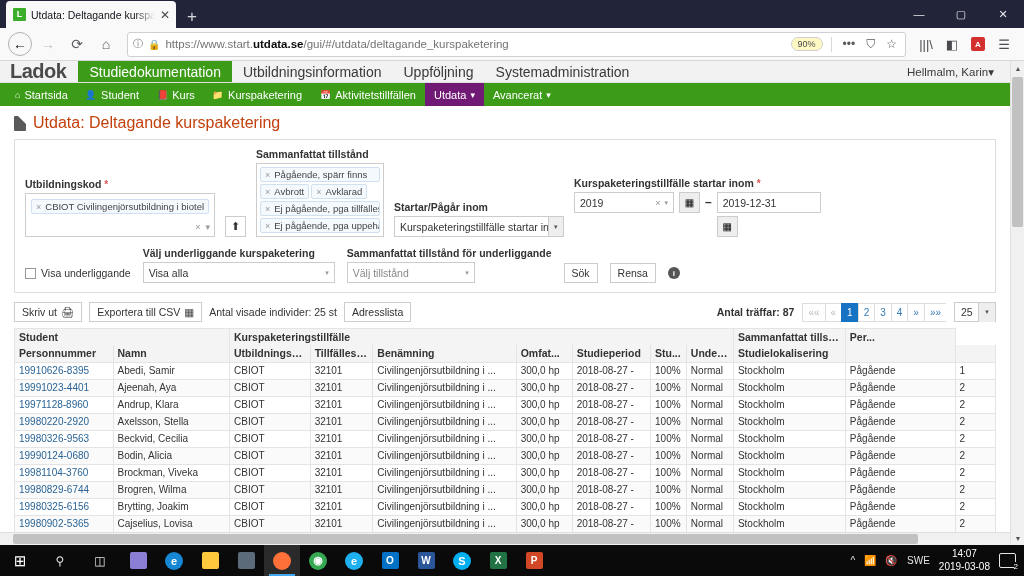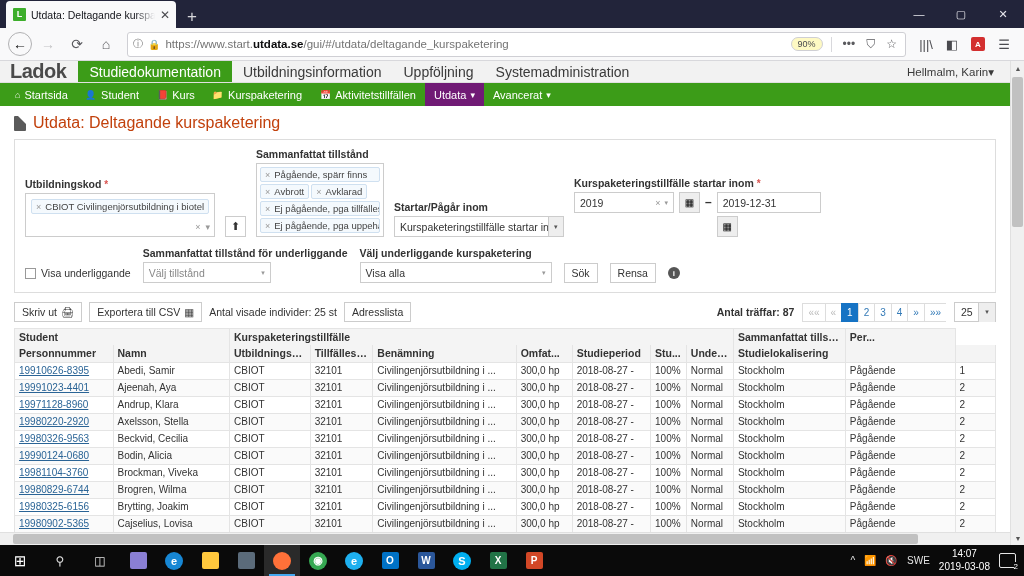--- a/index.html
+++ b/index.html
@@ -206,21 +206,21 @@
   
   table { border-collapse: collapse; width: 100%; table-layout: fixed; }
   th, td {
     font-size: 10px; color: #333; text-align: left; padding: 2px 4px; border: 1px solid #e4e4e4;
     white-space: nowrap; overflow: hidden; text-overflow: ellipsis;
   }
   thead tr.grp th { background: #f4f4f4; font-weight: bold; font-size: 10.5px; height: 16px; border-bottom: none;}
   thead tr.cols th { background: #f4f4f4; font-weight: bold; font-size: 10.5px; height: 17px; border-top: none; }
   tbody td { height: 17px; background: #fff; }
   tbody tr:nth-child(even) td { background: #fafafa; }
-  .pnr { color: #2a6496; text-decoration: underline; cursor: pointer; }
+  .pnr { color: #2a6496; cursor: pointer; }
 
   
   .vscroll {
     position: absolute; right: 0; top: 0; bottom: 0; width: 14px; background: #f0f0f0;
     border-left: 1px solid #e0e0e0;
   }
   .vthumb { position: absolute; top: 16px; left: 1px; width: 11px; height: 150px; background: #c1c1c1; border-radius: 2px; }
   .vup, .vdn { position: absolute; left: 0; width: 14px; height: 14px; font-size: 7px; color: #555;
     display: flex; align-items: center; justify-content: center; }
   .vup { top: 0; } .vdn { bottom: 0; }
@@ -422,30 +422,30 @@
               </div>
             </div>
           </div>
 
           <div class="row2">
             <div class="cb-label">
               <span class="cb"></span>
               <span>Visa underliggande</span>
             </div>
             <div class="fgroup">
-              <div class="flabel">Sammanfattat tillstånd för underliggande</div>
-              <div class="sel-box" style="width:128px;color:#888">
-                <span>Välj tillstånd</span>
+              <div class="flabel">Välj underliggande kurspaketering</div>
+              <div class="sel-box" style="width:192px">
+                <span>Visa alla</span>
                 <span class="combo-caret" style="margin-left:auto">▾</span>
               </div>
             </div>
             <div class="fgroup">
-              <div class="flabel">Välj underliggande kurspaketering</div>
-              <div class="sel-box" style="width:192px">
-                <span>Visa alla</span>
+              <div class="flabel">Sammanfattat tillstånd för underliggande</div>
+              <div class="sel-box" style="width:128px;color:#888">
+                <span>Välj tillstånd</span>
                 <span class="combo-caret" style="margin-left:auto">▾</span>
               </div>
             </div>
             <div class="btn">Sök</div>
             <div class="btn">Rensa</div>
             <span class="info-ico" style="margin-bottom:4px">i</span>
           </div>
         </div>
 
         <div class="toolbar">

